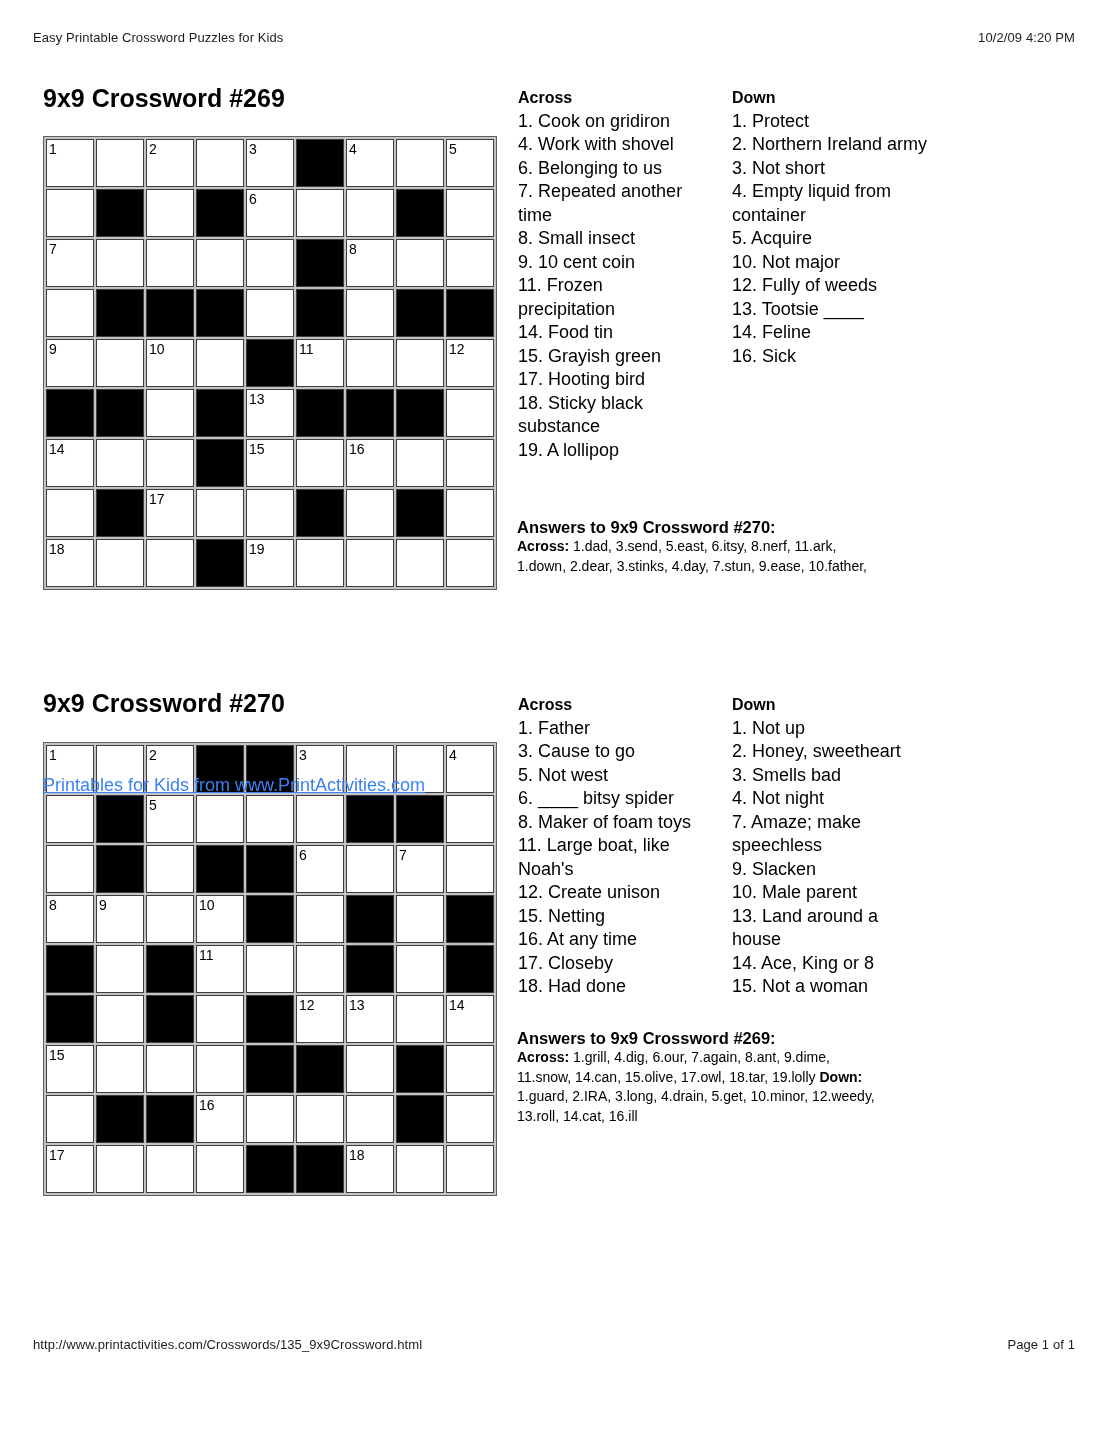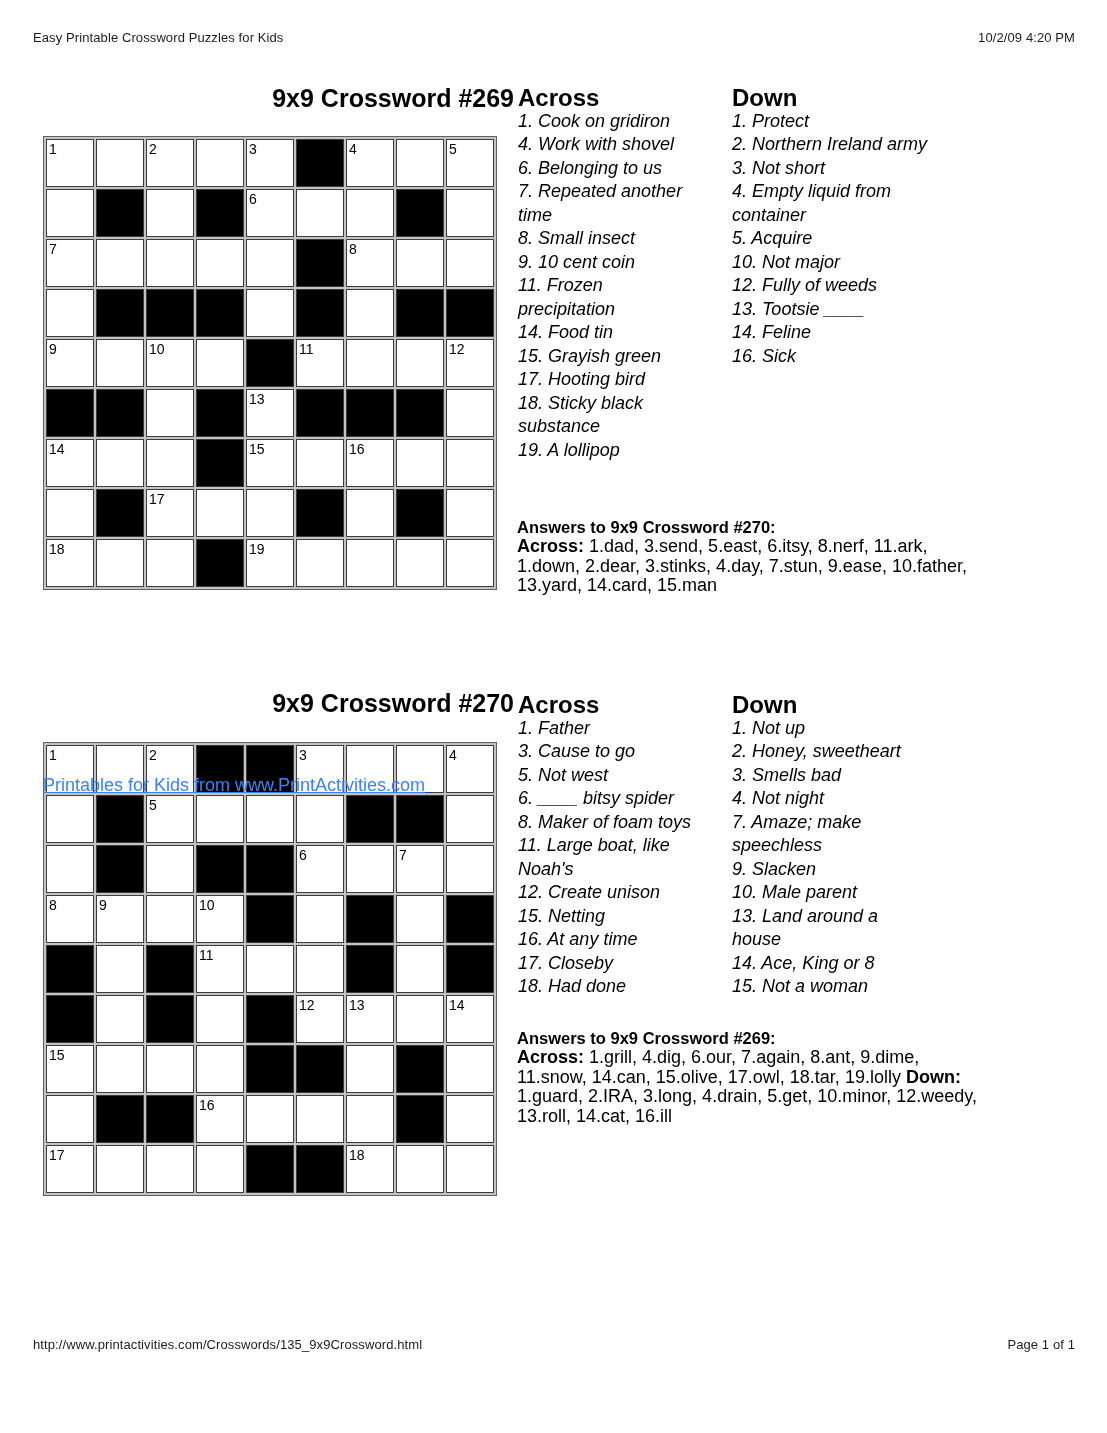--- a/index.html
+++ b/index.html
@@ -13,22 +13,22 @@
   }
   
   .hf{position:absolute;font-size:13px;color:#1c1c1c;letter-spacing:0.1px;text-align:right;}
   .hdr-left{left:33px;top:30px;}
   .hdr-right{right:32px;top:30px;}
   .ftr-left{left:33px;top:1337px;}
   .ftr-right{right:32px;top:1337px;text-align:left;}
 
   
   .ptitle{
-    position:absolute;left:60px;width:454px;
-    text-align:right;font-size:25px;font-weight:bold;
+    position:absolute;left:43px;width:454px;
+    text-align:left;font-size:25px;font-weight:bold;
     white-space:nowrap;
   }
   .t1{top:84px;}
   .t2{top:689px;}
 
   
   table.grid{
     position:absolute;left:43px;
     border-collapse:separate;border-spacing:2px;
     background:#c3c3c3;border:1px solid #606060;
@@ -45,29 +45,29 @@
     display:block;font-size:14px;line-height:14px;
     padding:2px 0 0 2px;color:#000;
   }
 
   
   .cluecol{position:absolute;white-space:nowrap;}
   .acol1{left:518px;top:86px;}
   .dcol1{left:732px;top:86px;}
   .acol2{left:518px;top:693px;}
   .dcol2{left:732px;top:693px;}
-  .clue-head{font-size:24px;font-weight:bold;line-height:23.5px;}
-  .clue-line{font-size:18px;line-height:23.5px;font-style:italic;}
+  .clue-head{font-size:16px;font-weight:bold;line-height:23.5px;}
+  .clue-line{font-size:18px;line-height:23.5px;}
 
   
   .answers{position:absolute;left:517px;white-space:nowrap;}
   .ans1{top:518px;}
   .ans2{top:1029px;}
   .ans-head{font-size:16.5px;font-weight:bold;line-height:19.4px;}
-  .ans-line{font-size:18px;line-height:19.4px;}
+  .ans-line{font-size:14px;line-height:19.4px;}
   .ans-line .b{font-weight:bold;}
 
   
   a.ovl-link{
     position:absolute;left:43px;top:775px;z-index:5;
     font-size:18px;color:#3b82f6;text-decoration:underline;
     white-space:nowrap;
   }
 </style>
 </head>
@@ -256,21 +256,20 @@
         <div class="clue-line">14. Feline</div>
         <div class="clue-line">16. Sick</div>
       </div>
   </div>
 
   <div class="answers ans1">
     <div class="ans-head">Answers to 9x9 Crossword #270:</div>
     <div>
         <div class="ans-line"><span class="b">Across:</span><span> 1.dad, 3.send, 5.east, 6.itsy, 8.nerf, 11.ark,</span></div>
         <div class="ans-line"><span>1.down, 2.dear, 3.stinks, 4.day, 7.stun, 9.ease, 10.father,</span></div>
-        <div class="ans-line"><span>13.yard, 14.card, 15.man</span></div>
       </div>
   </div>
 
   <div class="ptitle t2">9x9 Crossword #270</div>
   <table class="grid g2">
       <tbody>
         <tr>
           <td class="cell">
             <span class="num">1</span>
           </td>

